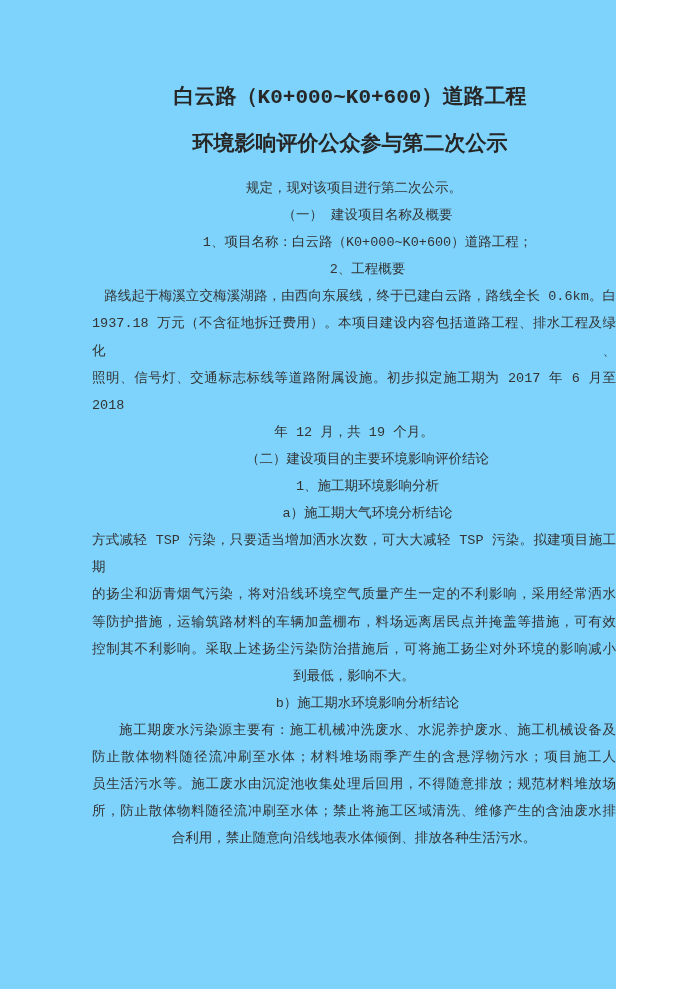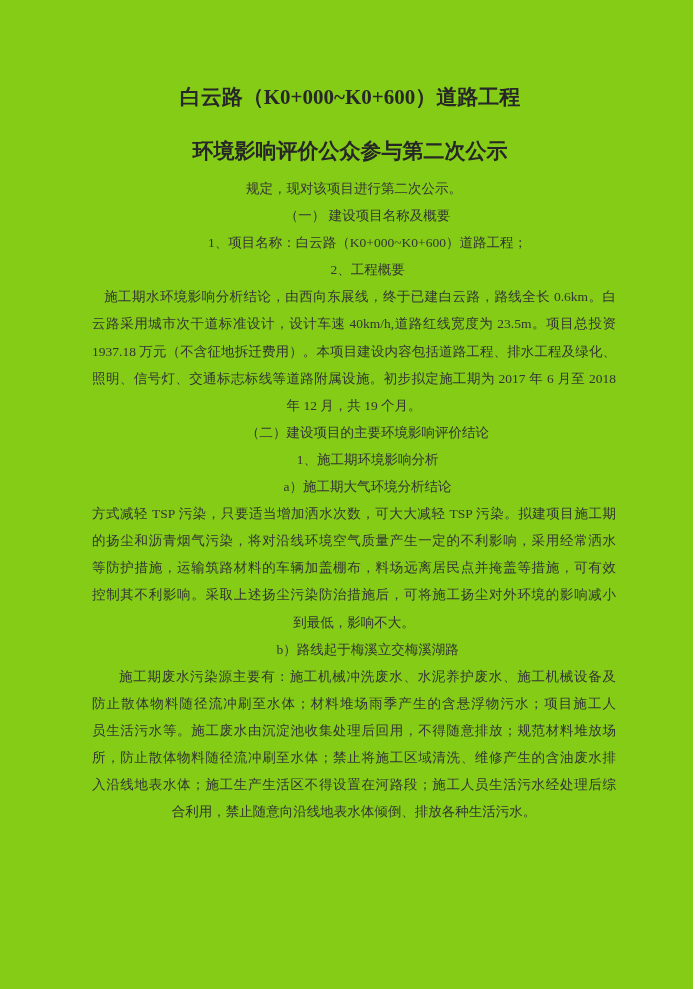--- a/index.html
+++ b/index.html
@@ -1,26 +1,26 @@
 <!DOCTYPE html>
 <html><head>
 <meta charset="utf-8">
 <style>
   html, body { margin:0; padding:0; background:#ffffff; }
   .page {
-    position:relative; width:693px; height:989px; background:#84cc16;
-    font-family:Liberation Serif, serif;
+    position:relative; width:616px; height:989px; background:#7dd3fc;
+    font-family:Liberation Mono, monospace;
     color:#343434; overflow:hidden;
   }
   .titles {
     position:absolute; top:84px; left:88px; width:524px;
     text-align:center; font-weight:bold; color:#272727;
   }
   .t1 { font-size:21px; line-height:27px; }
-  .t2 { font-size:21px; line-height:27px; margin-top:27px;text-align:center; }
+  .t2 { font-size:21px; line-height:27px; margin-top:20px;text-align:center; }
   .content {
     position:absolute; top:175px; left:92px; width:524px;
     font-size:13.5px; line-height:27.1px;
   }
   .ln  { text-align:center; }
   .jf  { text-align:justify; text-align-last:justify; }
   .ind2 { text-indent:2em; }
   .ind1 { text-indent:0.9em; }
 </style>
 </head>
@@ -31,35 +31,33 @@
   <div class="titles">
     <div class="t1">白云路（K0+000~K0+600）道路工程</div>
     <div class="t2">环境影响评价公众参与第二次公示</div>
   </div>
 
   <div class="content">
     <div class="ln">规定，现对该项目进行第二次公示。</div>
     <div class="ln ind2">（一） 建设项目名称及概要</div>
     <div class="ln ind2">1、项目名称：白云路（K0+000~K0+600）道路工程；</div>
     <div class="ln ind2">2、工程概要</div>
-    <div class="jf ind1">施工期水环境影响分析结论，由西向东展线，终于已建白云路，路线全长 0.6km。白</div>
-    <div class="jf">云路采用城市次干道标准设计，设计车速 40km/h,道路红线宽度为 23.5m。项目总投资</div>
+    <div class="jf ind1">路线起于梅溪立交梅溪湖路，由西向东展线，终于已建白云路，路线全长 0.6km。白</div>
     <div class="jf">1937.18 万元（不含征地拆迁费用）。本项目建设内容包括道路工程、排水工程及绿化、</div>
     <div class="jf">照明、信号灯、交通标志标线等道路附属设施。初步拟定施工期为 2017 年 6 月至 2018</div>
     <div class="ln">年 12 月，共 19 个月。</div>
     <div class="ln ind2">（二）建设项目的主要环境影响评价结论</div>
     <div class="ln ind2">1、施工期环境影响分析</div>
     <div class="ln ind2">a）施工期大气环境分析结论</div>
     <div class="jf">方式减轻 TSP 污染，只要适当增加洒水次数，可大大减轻 TSP 污染。拟建项目施工期</div>
     <div class="jf">的扬尘和沥青烟气污染，将对沿线环境空气质量产生一定的不利影响，采用经常洒水</div>
     <div class="jf">等防护措施，运输筑路材料的车辆加盖棚布，料场远离居民点并掩盖等措施，可有效</div>
     <div class="jf">控制其不利影响。采取上述扬尘污染防治措施后，可将施工扬尘对外环境的影响减小</div>
     <div class="ln">到最低，影响不大。</div>
-    <div class="ln ind2">b）路线起于梅溪立交梅溪湖路</div>
+    <div class="ln ind2">b）施工期水环境影响分析结论</div>
     <div class="jf ind2">施工期废水污染源主要有：施工机械冲洗废水、水泥养护废水、施工机械设备及</div>
     <div class="jf">防止散体物料随径流冲刷至水体；材料堆场雨季产生的含悬浮物污水；项目施工人</div>
     <div class="jf">员生活污水等。施工废水由沉淀池收集处理后回用，不得随意排放；规范材料堆放场</div>
     <div class="jf">所，防止散体物料随径流冲刷至水体；禁止将施工区域清洗、维修产生的含油废水排</div>
-    <div class="jf">入沿线地表水体；施工生产生活区不得设置在河路段；施工人员生活污水经处理后综</div>
     <div class="ln">合利用，禁止随意向沿线地表水体倾倒、排放各种生活污水。</div>
   </div>
 
 </div>
 
 </body></html>

